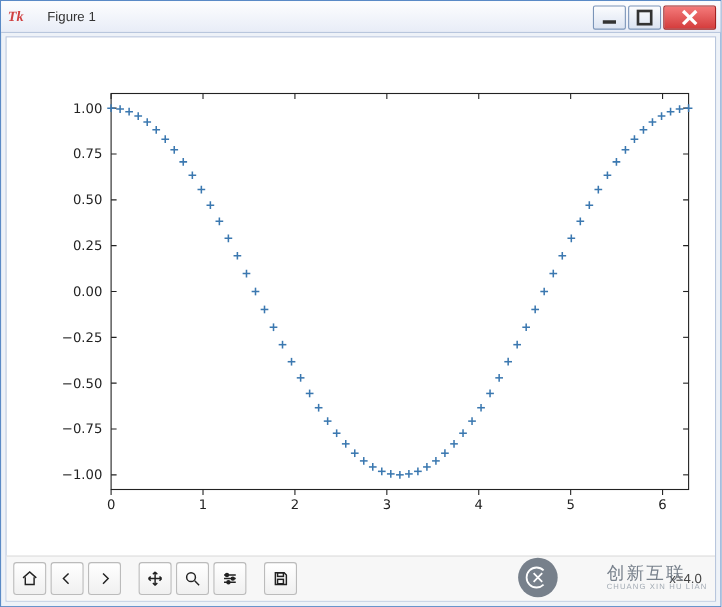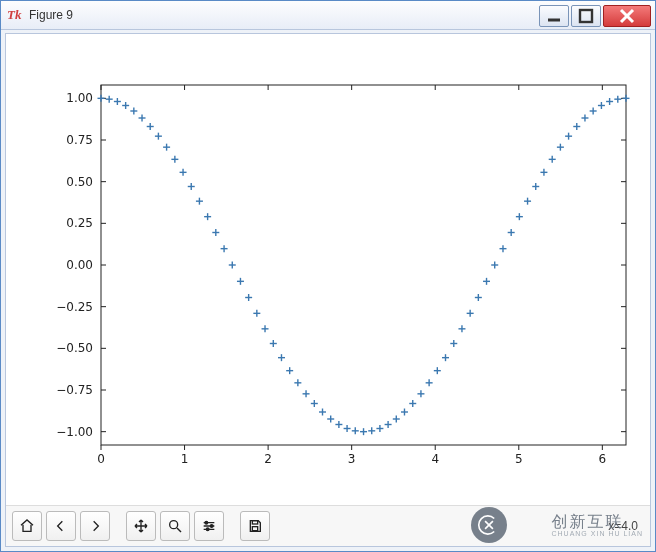--- a/index.html
+++ b/index.html
@@ -1,18 +1,18 @@
 <!DOCTYPE html>
 <html><head>
 <meta charset="utf-8">
 <style>
   html,body{margin:0;padding:0;font-family:"Segoe UI",Tahoma,Arial,sans-serif;font-size:12px;color:#222;}
   .window{width:656px;height:552px;box-sizing:border-box;border:1px solid #5a8ac6;background:#eef2f8;position:relative;box-shadow:0 0 4px rgba(0,0,0,0.3);}
   .titlebar{height:28px;background:linear-gradient(#fdfdfe,#e8edf7);border-bottom:1px solid #b8c6dd;display:flex;align-items:center;padding:0 4px 0 6px;}
-  .app-icon{width:16px;height:16px;display:inline-block;margin-right:6px;color:#d04040;font-weight:bold;font-family:serif;font-style:italic;font-size:13px;line-height:16px;}
+  .app-icon{width:16px;height:16px;display:inline-block;margin-right:20px;color:#d04040;font-weight:bold;font-family:serif;font-style:italic;font-size:13px;line-height:16px;}
   .title-text{flex:0 0 auto;color:#333;}
   .title-spacer{flex:1 1 auto;}
   .win-buttons{display:flex;height:20px;}
   .win-btn{width:28px;height:20px;border:1px solid #7a94b8;border-radius:2px;margin-left:2px;background:linear-gradient(#fbfcfe,#dce4f2);display:flex;align-items:center;justify-content:center;font-size:10px;color:#333;}
   .win-btn.close{background:linear-gradient(#f47a7a,#d43c3c);border-color:#a02020;color:#fff;width:46px;font-size:12px;}
   .client{position:absolute;left:4px;right:4px;top:32px;bottom:4px;background:#fff;border:1px solid #b8c6dd;}
   .plot-wrap{position:absolute;left:0;right:0;top:0;bottom:40px;}
   svg{width:100%;height:100%;}
   .axis{stroke:#222;stroke-width:1;fill:none;}
   .tick{stroke:#222;stroke-width:1;}
@@ -29,21 +29,21 @@
   .watermark .txt{display:flex;flex-direction:column;line-height:1;margin-left:38px;}
   .watermark .txt .cn{font-size:16px;color:#6a7480;letter-spacing:2px;}
   .watermark .txt .en{font-size:7px;color:#9aa3ad;letter-spacing:1px;}
 </style>
 </head>
 <body>
 
 <div class="window">
   <div class="titlebar">
     <span class="app-icon">Tk</span>
-    <span class="title-text">Figure 9</span>
+    <span class="title-text">Figure 1</span>
     <span class="title-spacer"></span>
     <div class="win-buttons">
       <div class="win-btn">
           <svg viewBox="0 0 10 10">
             <line x1="2" y1="7" x2="8" y2="7" stroke="#333" stroke-width="1.5"></line>
           </svg>
         </div>
       <div class="win-btn">
           <svg viewBox="0 0 10 10">
             <rect x="2" y="2" width="6" height="6" fill="none" stroke="#333" stroke-width="1.2"></rect>

